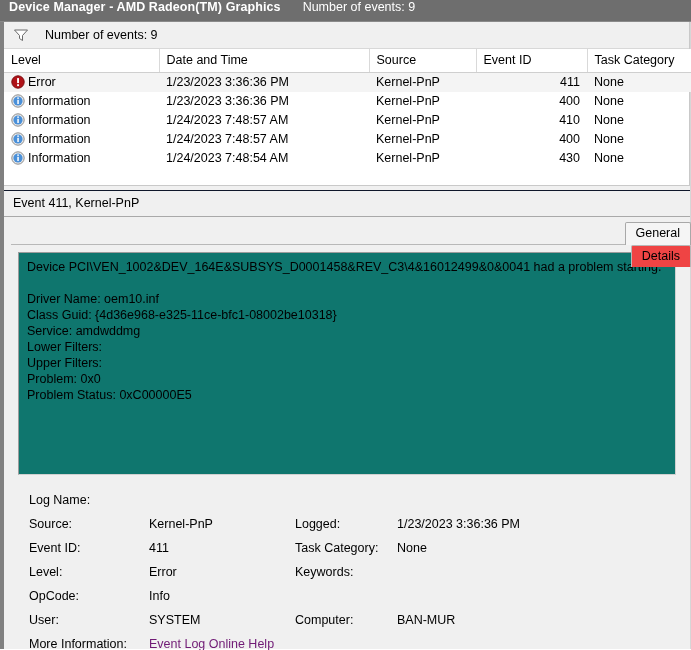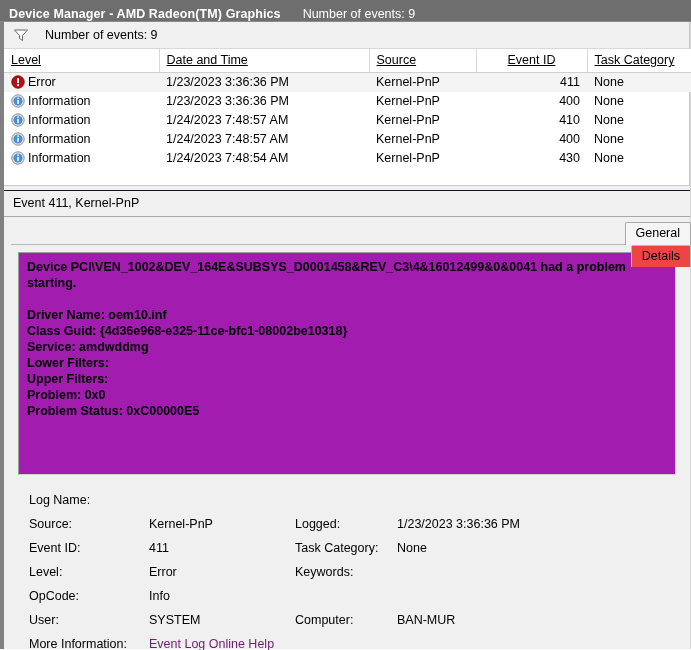--- a/index.html
+++ b/index.html
@@ -15,21 +15,21 @@
     color: #000000;
     overflow: hidden;
   }
 
   
   .titlebar {
     height: 22px;
     background: #6e6e6e;
     color: #ffffff;
     display: flex;
-    align-items: flex-end;
+    align-items: flex-start;
     padding: 0 0 0 9px;
     box-sizing: border-box;
     font-size: 12.5px;
     border-bottom: 1px solid #8a8a8a;
   }
   .titlebar .tb-main { font-weight: bold; letter-spacing: .1px; }
   .titlebar .tb-sub  { font-weight: normal; margin-left: 22px; }
 
   
   .frame {
@@ -73,23 +73,22 @@
   table.events thead th {
     background: #ffffff;
     font-weight: normal;
     text-align: left;
     padding: 4px 7px 5px 7px;
     border-right: 1px solid #d9d9d9;
     border-bottom: 1px solid #cfcfcf;
     box-sizing: border-box;
     white-space: nowrap;
     overflow: hidden;
-    text-decoration: underline;
-  }
-  table.events thead th.num { text-align: center; }
+  }
+  table.events thead th.num { text-align: left; }
   table.events thead th:last-child { border-right: none; }
   table.events tbody td {
     padding: 2px 7px;
     border: none;
     white-space: nowrap;
     overflow: hidden;
     height: 19px;
     box-sizing: border-box;
   }
   table.events tbody td.num { text-align: right; }
@@ -143,32 +142,31 @@
   }
   .tabbody {
     background: #f0f0f0;
     border-top: 1px solid #b8b8b8;
     margin: 0 7px 0 7px;
     padding: 7px;
     box-sizing: border-box;
     height: 395px;
   }
   .descbox {
-    background: #a21caf;
+    background: #0f766e;
     border: 1px solid #9c9c9c;
     border-right-color: #d0d0d0;
     border-bottom-color: #d0d0d0;
     height: 223px;
     box-sizing: border-box;
     padding: 6px 8px;
     font-size: 12.5px;
     line-height: 16px;
     white-space: pre-wrap;
     overflow: hidden;
-    font-weight: bold;
   }
 
   .infogrid {
     margin-top: 13px;
     padding-left: 11px;
     font-size: 12.5px;
   }
   .inforow { display: flex; height: 24px; align-items: center; }
   .lbl1 { width: 120px; flex: 0 0 120px; }
   .val1 { width: 146px; flex: 0 0 146px; }

